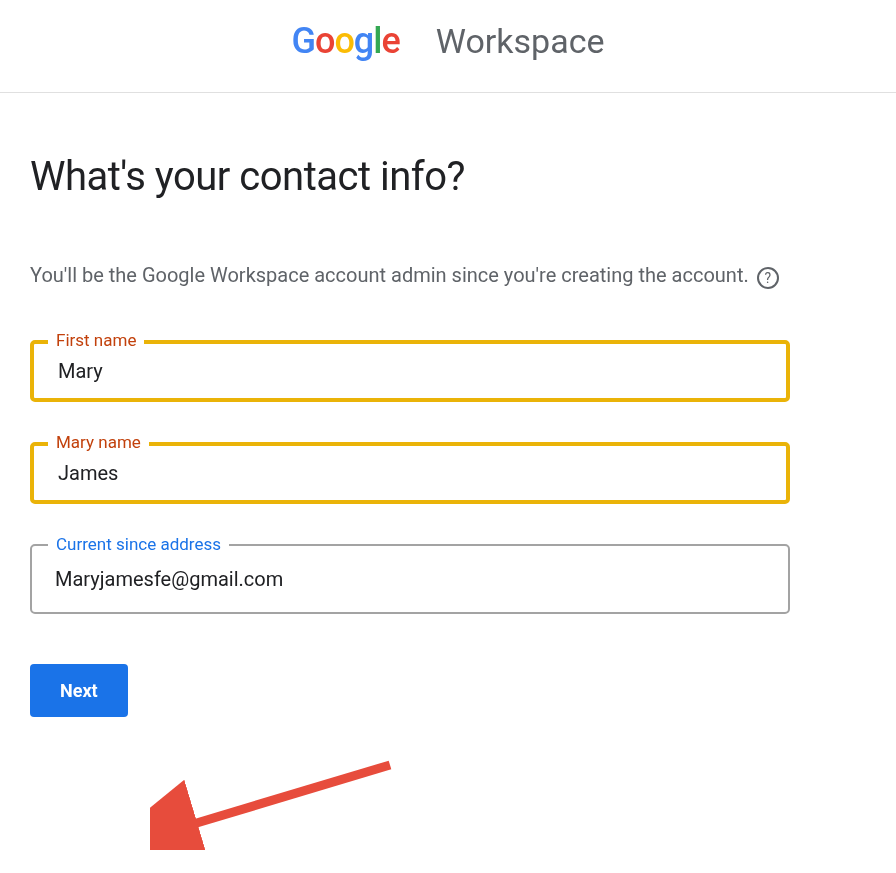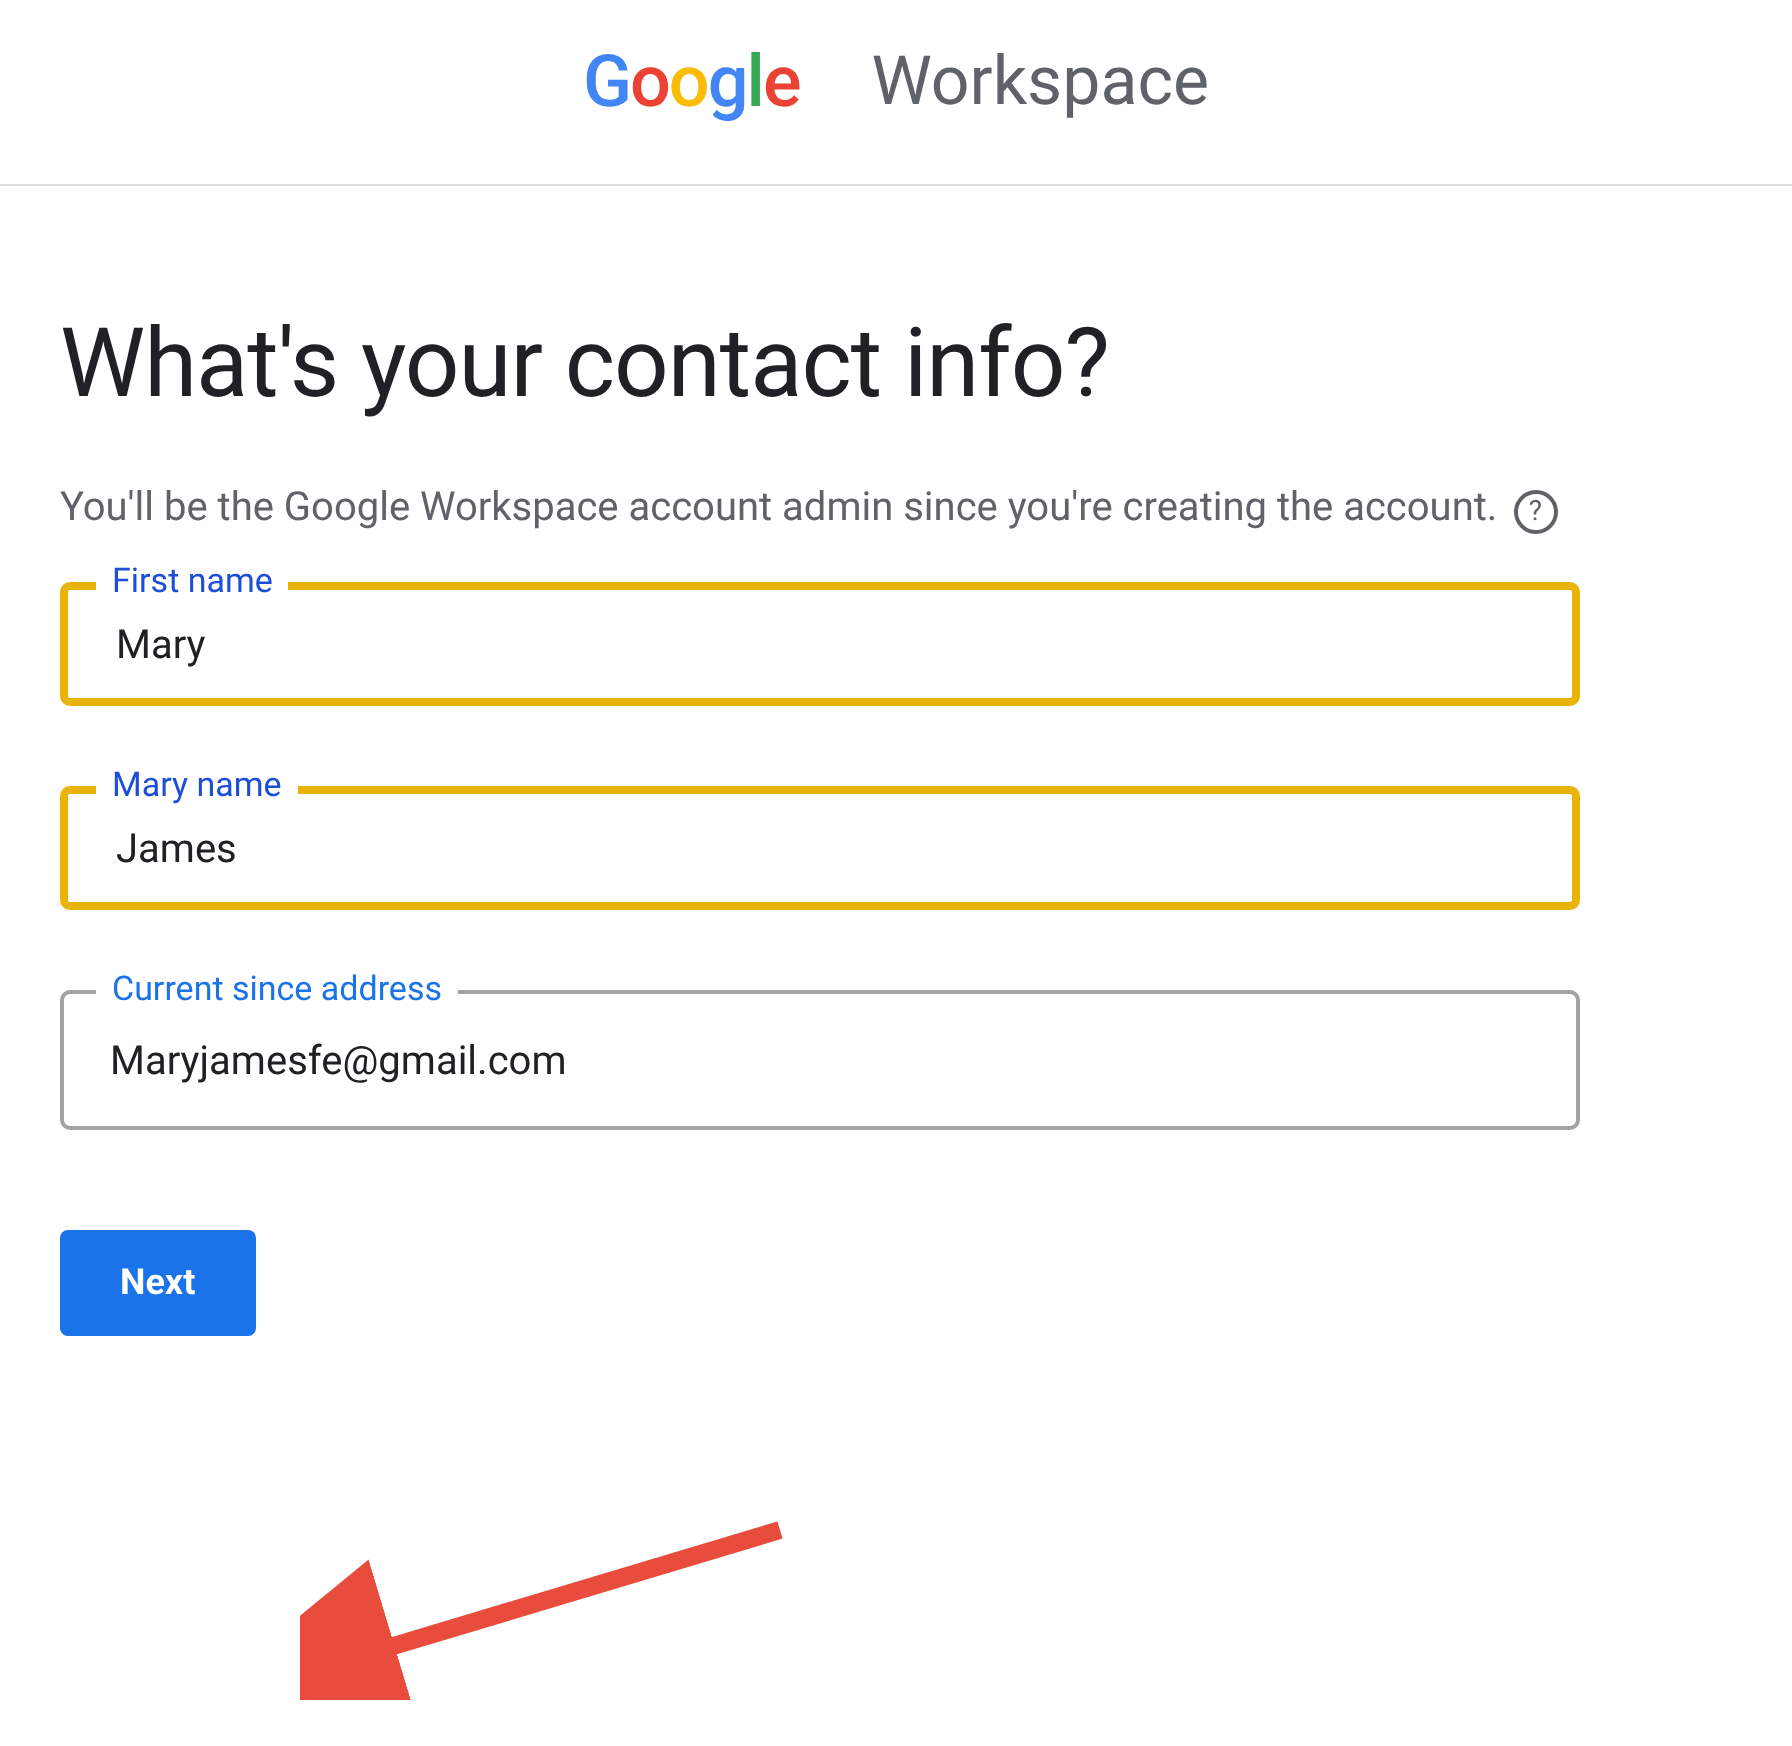--- a/index.html
+++ b/index.html
@@ -42,31 +42,31 @@
       font-size: 34px;
       color: #5f6368;
       font-weight: 400;
       margin-left: 28px;
     }
     .content {
       padding: 60px 30px 30px 30px;
       max-width: 820px;
     }
     .page-title {
-      font-size: 48px;
+      font-size: 40px;
       color: #202124;
       font-weight: 400;
-      margin-bottom: 28px;
+      margin-bottom: 60px;
       letter-spacing: -0.5px;
     }
     .subtitle {
       font-size: 20px;
       color: #5f6368;
       line-height: 1.5;
-      margin-bottom: 23px;
+      margin-bottom: 50px;
       display: flex;
       align-items: flex-end;
       flex-wrap: wrap;
     }
     .subtitle-text {
       display: inline;
     }
     .help-icon {
       display: inline-flex;
       align-items: center;
@@ -89,21 +89,21 @@
     .field-group {
       position: relative;
     }
     .field-label {
       position: absolute;
       top: -10px;
       left: 18px;
       background: #fff;
       padding: 0 8px;
       font-size: 17px;
-      color: #1d4ed8;
+      color: #c2410c;
     }
     .field-label.active {
       color: #1a73e8;
     }
     .field-input {
       width: 100%;
       padding: 15px 24px;
       font-size: 20px;
       color: #202124;
       border: 4px solid #eab308;

